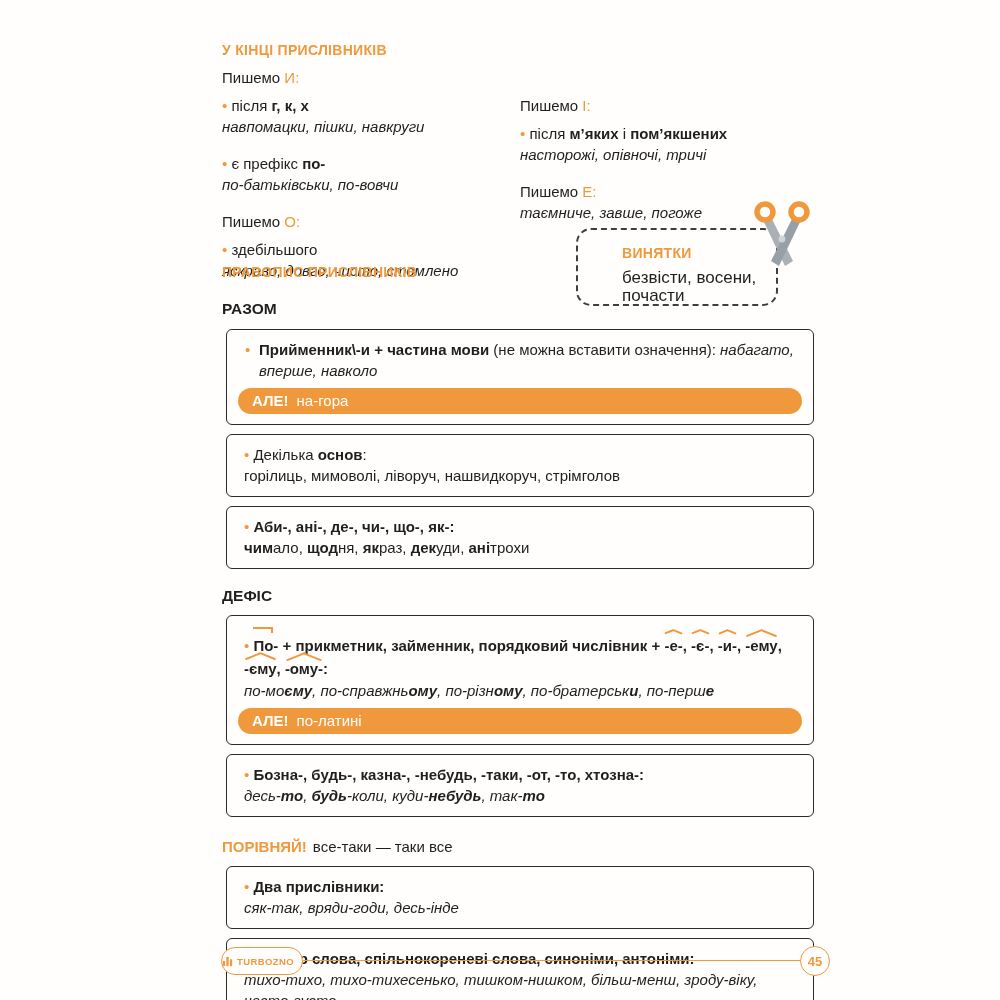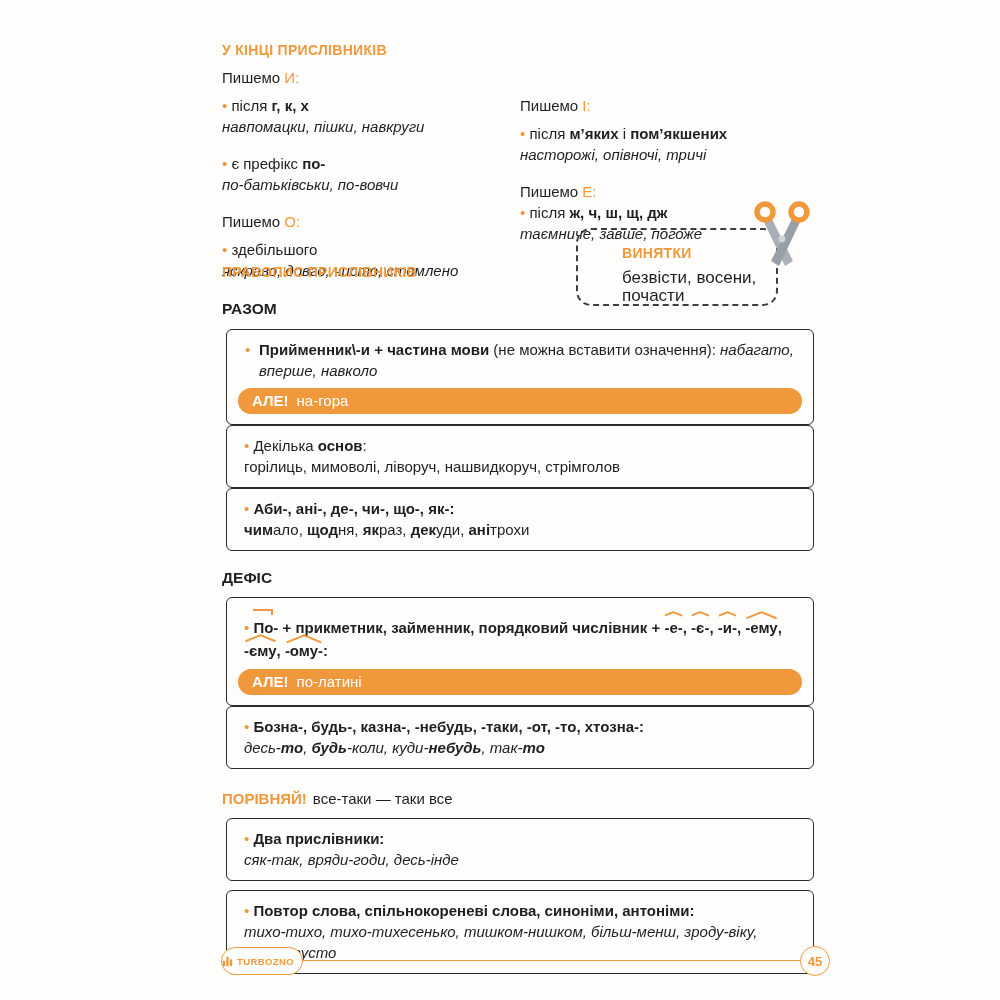--- a/index.html
+++ b/index.html
@@ -46,21 +46,21 @@
 
   
   #main{position:absolute;left:222px;top:262px;width:592px;}
   #razom-label{margin:15px 0 10px 0;}
   #defis-label{margin:16px 0 9px 0;}
   .rbox{
     border:1.6px solid var(--border);border-radius:6px;
     padding:9px 17px 10px 17px;margin:0 0 0 4px;box-sizing:border-box;width:588px;
     background:#fffefc;
   }
-  .rbox + .rbox{}
+  .rbox + .rbox{margin-top:9px;}
   .mt8{margin-top:9px;}
   .rbox p{margin:0;}
   .hang{position:relative;padding-left:15px;}
   .hang::before{content:"•";color:var(--accent);position:absolute;left:1px;}
   .l2{margin:0;}
   .marks{padding-top:9px;line-height:23px;}
 
   
   .pill{
     background:var(--accent);color:#fff;border-radius:14px;
@@ -123,21 +123,20 @@
       </div>
     </div>
     <div class="col-right">
       <div class="group">
         <p class="glabel"><span>Пишемо </span><span class="o">І:</span></p>
         <p class="rline bl"><span>після </span><span class="b">м’яких</span><span> і </span><span class="b">пом’якшених</span></p>
         <p class="ex">насторожі, опівночі, тричі</p>
       </div>
       <div class="group">
         <p class="glabel" style="margin-bottom:0;"><span>Пишемо </span><span class="o">Е:</span></p>
-        <p class="rline bl"><span>після </span><span class="b">ж, ч, ш, щ, дж</span></p>
         <p class="ex">таємниче, завше, погоже</p>
       </div>
     </div>
   </div>
 
   <div class="exceptions">
     <p class="extitle">ВИНЯТКИ</p>
     <p class="extext">безвісти, восени, почасти</p>
   </div>
 
@@ -166,20 +165,21 @@
 
     <div class="rbox">
       <p class="bl"><span class="b">Аби-, ані-, де-, чи-, що-, як-:</span></p>
       <p class="l2"><span class="b">чим</span><span>ало, </span><span class="b">щод</span><span>ня, </span><span class="b">як</span><span>раз, </span><span class="b">дек</span><span>уди, </span><span class="b">ані</span><span>трохи</span></p>
     </div>
 
     <h3 id="defis-label" class="h-black">ДЕФІС</h3>
 
     <div class="rbox">
       <p class="bl marks"><span class="b pref">По-</span><span class="b"> + прикметник, займенник, порядковий числівник + </span><span class="b caret">-е-</span><span class="b">, </span><span class="b caret">-є-</span><span class="b">, </span><span class="b caret">-и-</span><span class="b">, </span><span class="b caret">-ему</span><span class="b">,</span><br><span class="b caret">-єму</span><span class="b">, </span><span class="b caret">-ому-</span><span class="b">:</span></p>
+      <p class="l2"><span class="i">по-мо</span><span class="b i">єму</span><span class="i">, по-справжнь</span><span class="b i">ому</span><span class="i">, по-різн</span><span class="b i">ому</span><span class="i">, по-братерськ</span><span class="b i">и</span><span class="i">, по-перш</span><span class="b i">е</span></p>
       <div class="pill"><span class="b">АЛЕ!</span><span>по-латині</span></div>
     </div>
 
     <div class="rbox">
       <p class="bl"><span class="b">Бозна-, будь-, казна-, -небудь, -таки, -от, -то, хтозна-:</span></p>
       <p class="l2"><span class="i">десь-</span><span class="b i">то</span><span class="i">, </span><span class="b i">будь</span><span class="i">-коли, куди-</span><span class="b i">небудь</span><span class="i">, так-</span><span class="b i">то</span></p>
     </div>
 
     <p class="compare"><span class="b o">ПОРІВНЯЙ!</span><span>все-таки — таки все</span></p>
 

